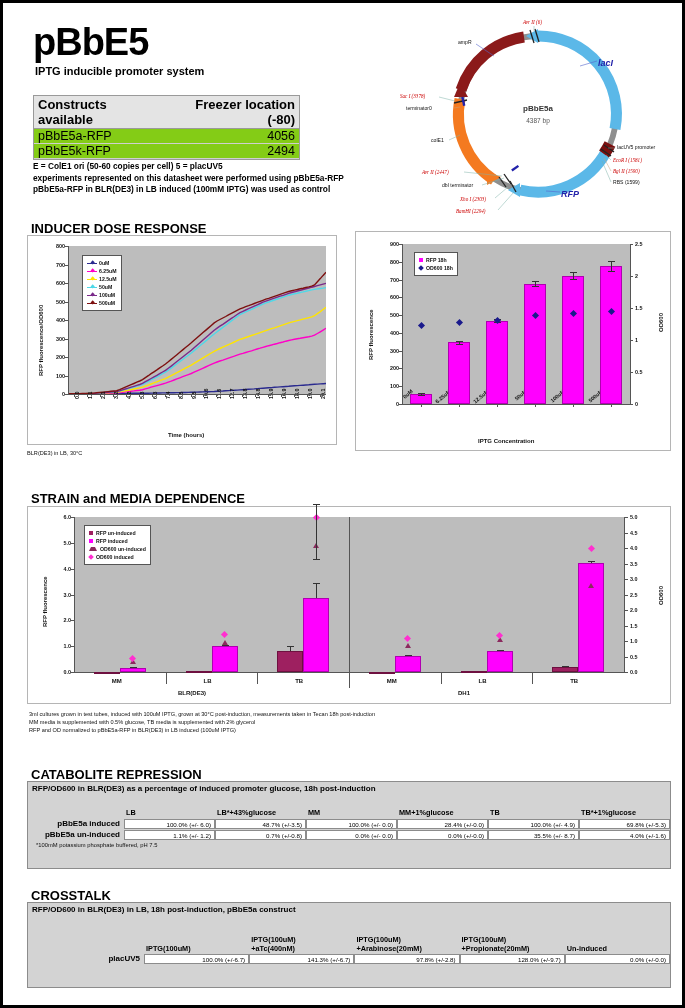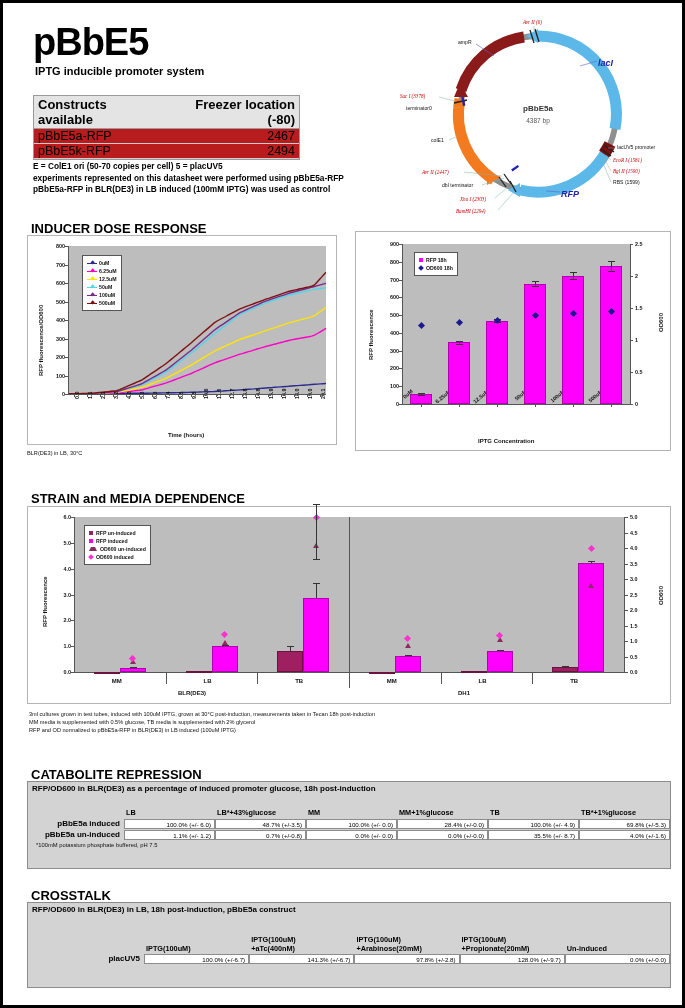--- a/index.html
+++ b/index.html
@@ -13,21 +13,21 @@
   
   #title{left:30px;top:18px;font-size:38px;font-weight:bold;letter-spacing:-1px;color:#000;}
   #subtitle{left:32px;top:62px;font-size:11px;font-weight:bold;color:#000;}
 
   
   #constructs{left:30px;top:92px;width:265px;border:1px solid #9a9a9a;background:#e9e9e9;}
   #constructs table{border-collapse:collapse;width:100%;font-size:12.5px;}
   #constructs th{font-size:13px;font-weight:bold;text-align:left;padding:1px 4px;
     border-bottom:1px solid #9a9a9a;background:#e4e4e4;}
   #constructs th.r{text-align:right;}
-  #constructs td{padding:0px 4px;background:#b91c1c;font-size:12.5px;}
+  #constructs td{padding:0px 4px;background:#84cc16;font-size:12.5px;}
   #constructs td.r{text-align:right;}
   #constructs tr.row td{border-bottom:1px solid #cfcfcf;}
 
   #notes{left:30px;top:158px;width:330px;font-size:8.3px;font-weight:bold;line-height:11.5px;color:#000;}
 
   
   #plasmid{left:395px;top:8px;width:280px;height:212px;}
   #plasmid svg{display:block;}
   .pl-lbl{font-family:"Liberation Sans",sans-serif;font-size:5.1px;fill:#111;}
   .pl-lbl-red{font-family:"Liberation Serif",serif;font-size:5.1px;fill:#cc0000;font-style:italic;}
@@ -96,32 +96,32 @@
     <table>
       <thead>
         <tr>
           <th>Constructs available</th>
           <th class="r">Freezer location (-80)</th>
         </tr>
       </thead>
       <tbody>
         <tr class="row">
           <td>pBbE5a-RFP</td>
-          <td class="r">2467</td>
+          <td class="r">4056</td>
         </tr>
         <tr class="row">
           <td>pBbE5k-RFP</td>
           <td class="r">2494</td>
         </tr>
       </tbody>
     </table>
   </div>
 
   <div class="abs" id="notes">
-    <div>E = ColE1 ori (50-70 copies per cell)  5 = placUV5</div>
+    <div>E = ColE1 ori (50-60 copies per cell)  5 = placUV5</div>
     <div>experiments represented on this datasheet were performed using pBbE5a-RFP</div>
     <div>pBbE5a-RFP in BLR(DE3) in LB induced (100mM IPTG) was used as control</div>
   </div>
 
   <div class="abs" id="plasmid">
     <svg width="280" height="212" viewBox="0 0 280 212">
 
       <circle cx="140" cy="103" r="78" fill="none" stroke="#8f8f8f" stroke-width="6"></circle>
 
       <path d="M140 25 A78 78 0 0 1 217 118" fill="none" stroke="#5bb8e8" stroke-width="11"></path>

